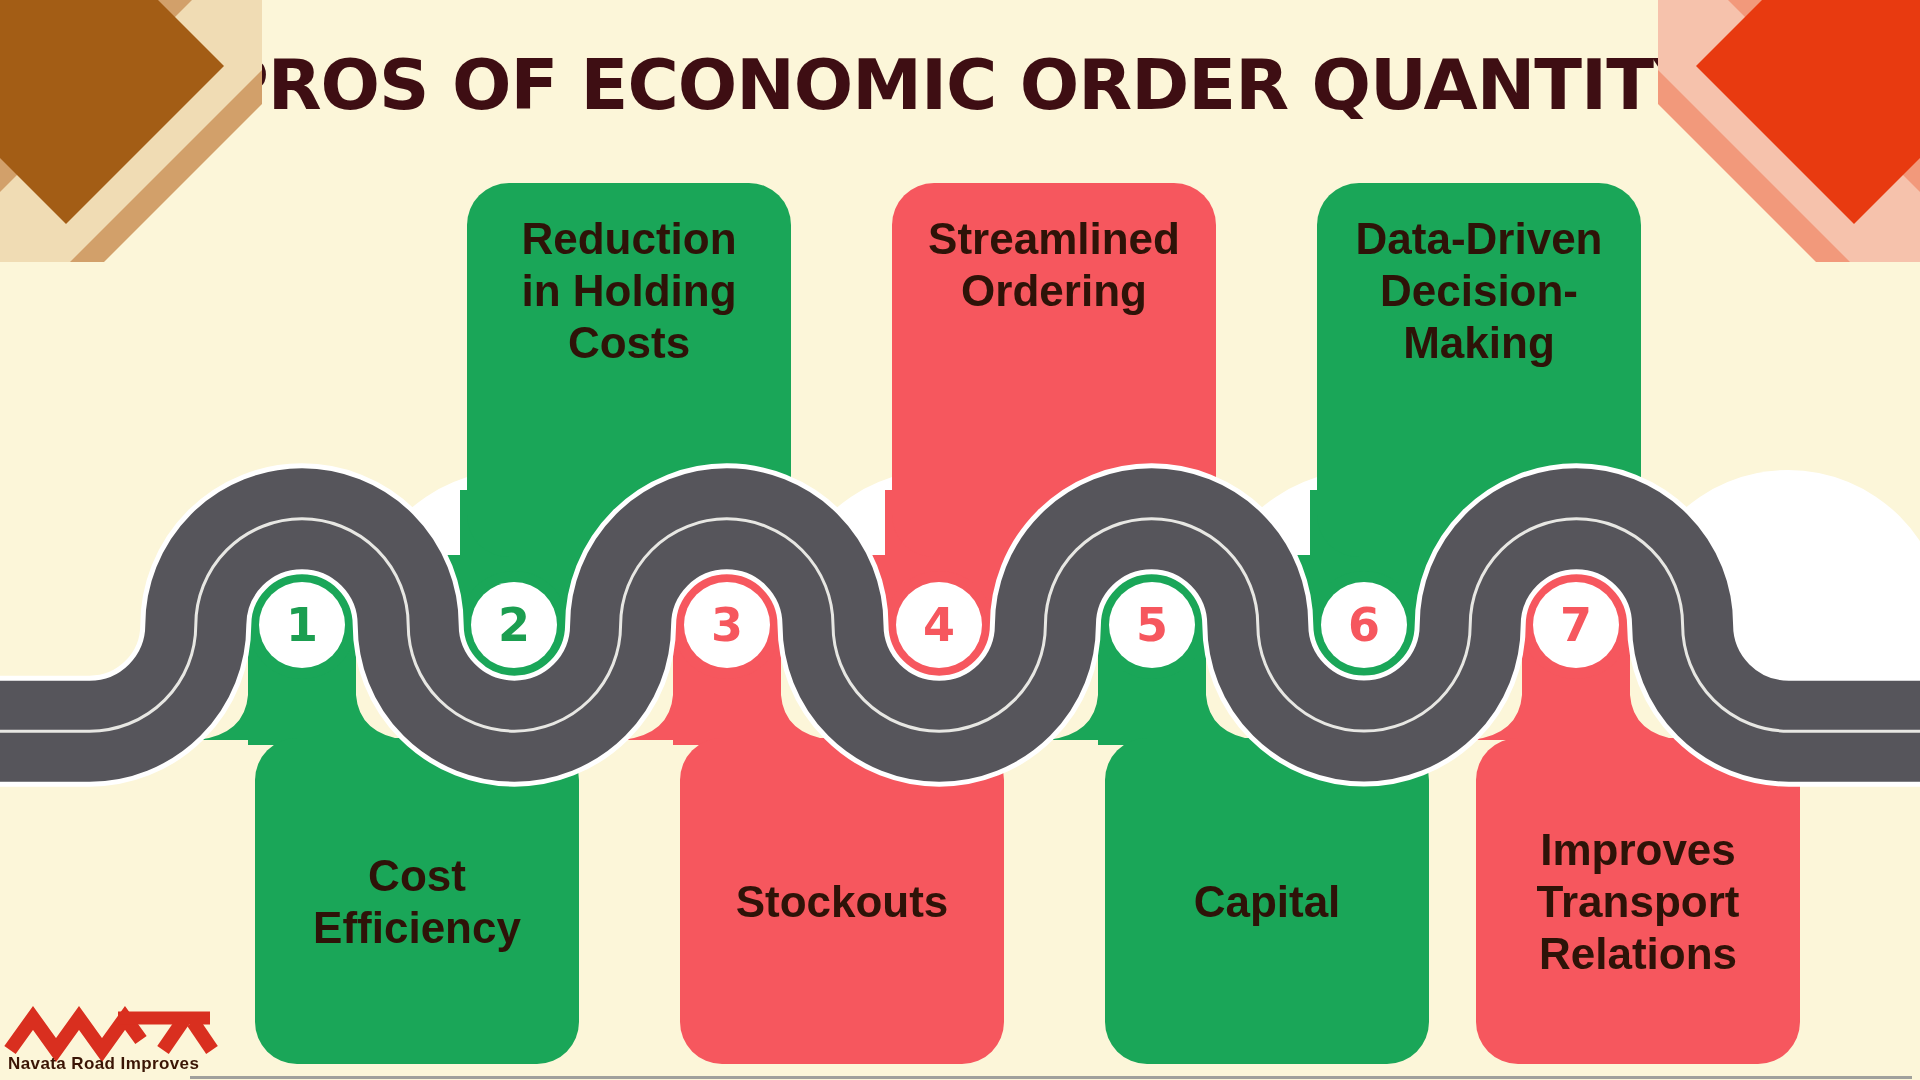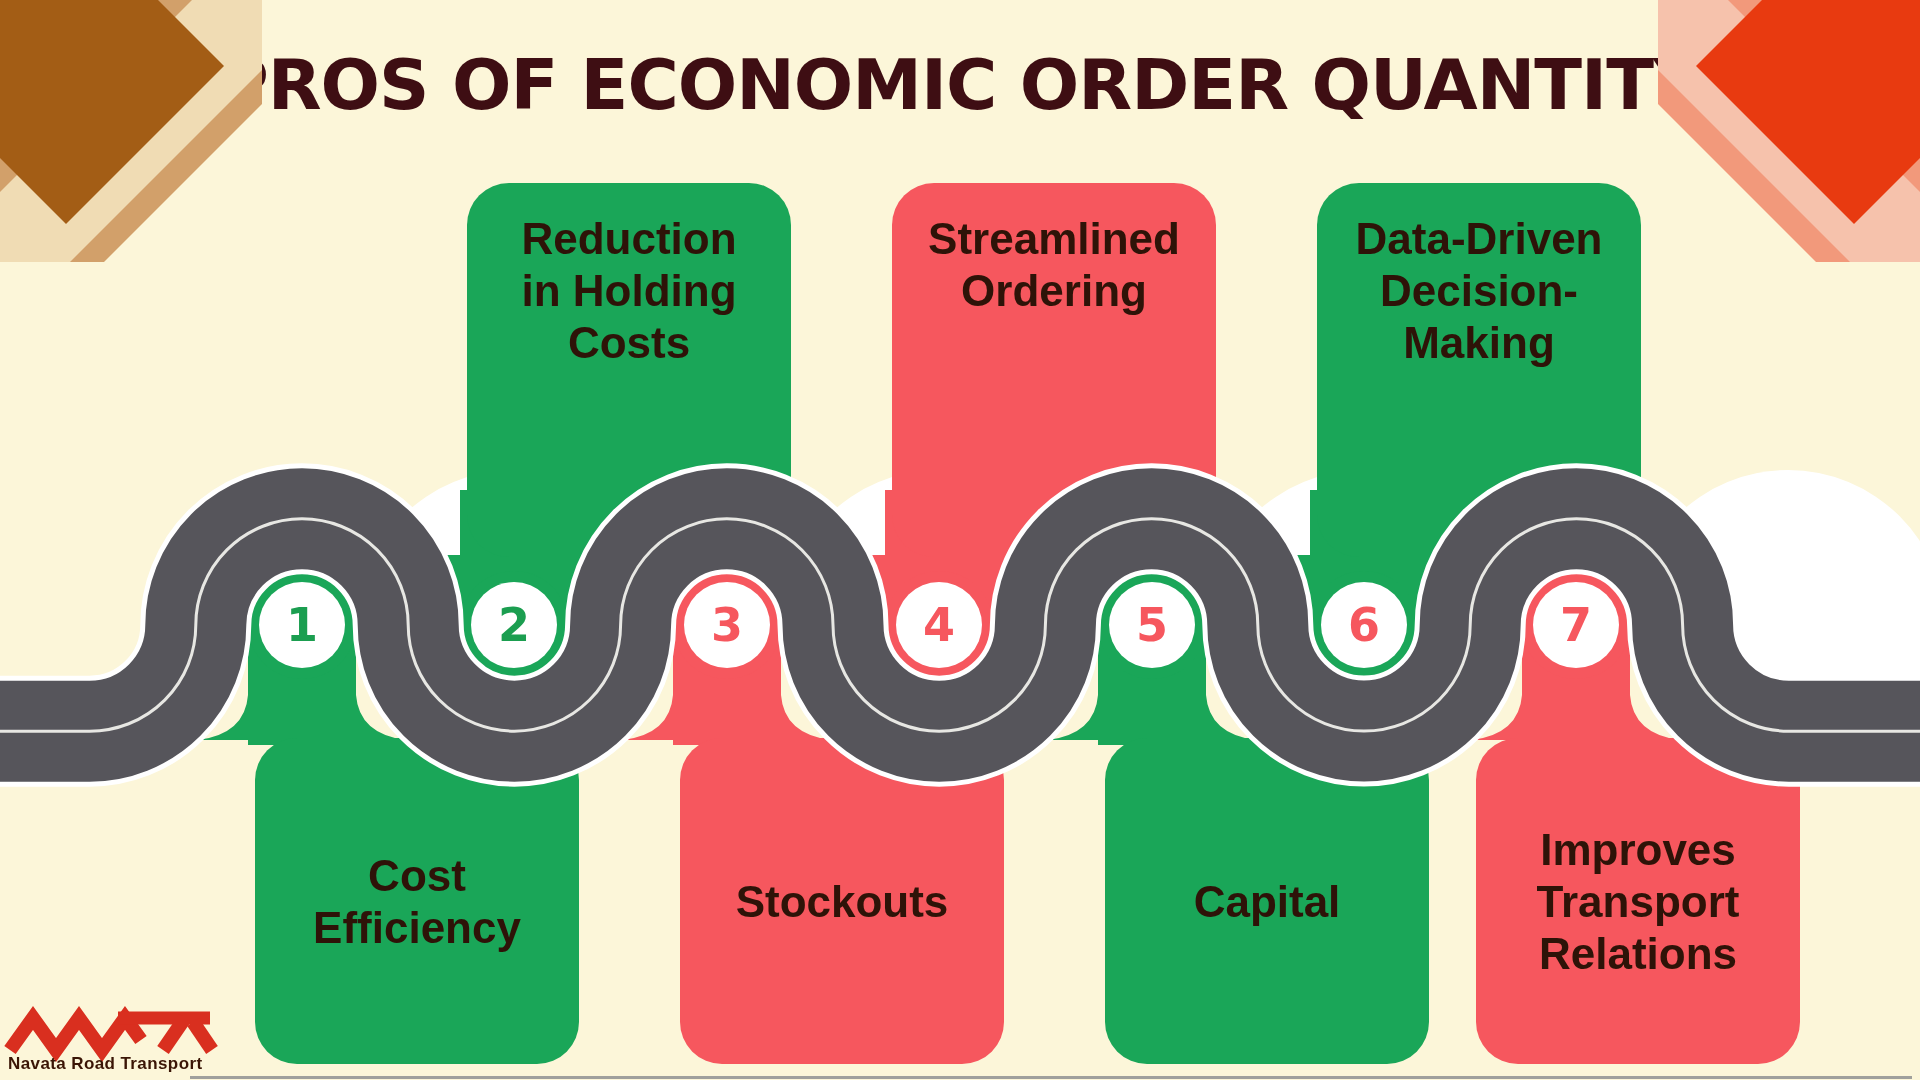--- a/index.html
+++ b/index.html
@@ -224,16 +224,16 @@
   </div>
 
   <svg class="layer" viewBox="0 0 1920 1080">
     <g fill="none" style="stroke:var(--logo-red)" stroke-width="14" stroke-linejoin="miter">
       <path d="M10 1050 L33 1018 L56 1050 L79 1018 L102 1050 L125 1018 L141 1040"></path>
       <path d="M118 1018 L210 1018" stroke-width="13"></path>
       <path d="M185 1018 L163 1050"></path>
       <path d="M193 1022 L212 1050"></path>
     </g>
   </svg>
-  <div class="logo-caption">Navata Road Transport</div>
+  <div class="logo-caption">Navata Road Improves</div>
 
   <div class="bottom-line"></div>
 </div>
 
 </body></html>

